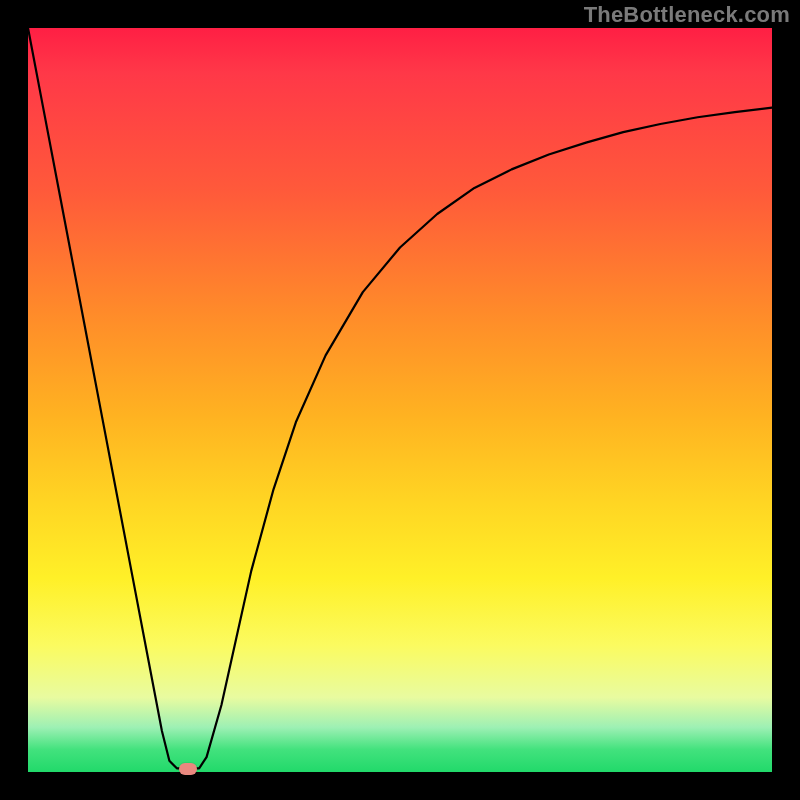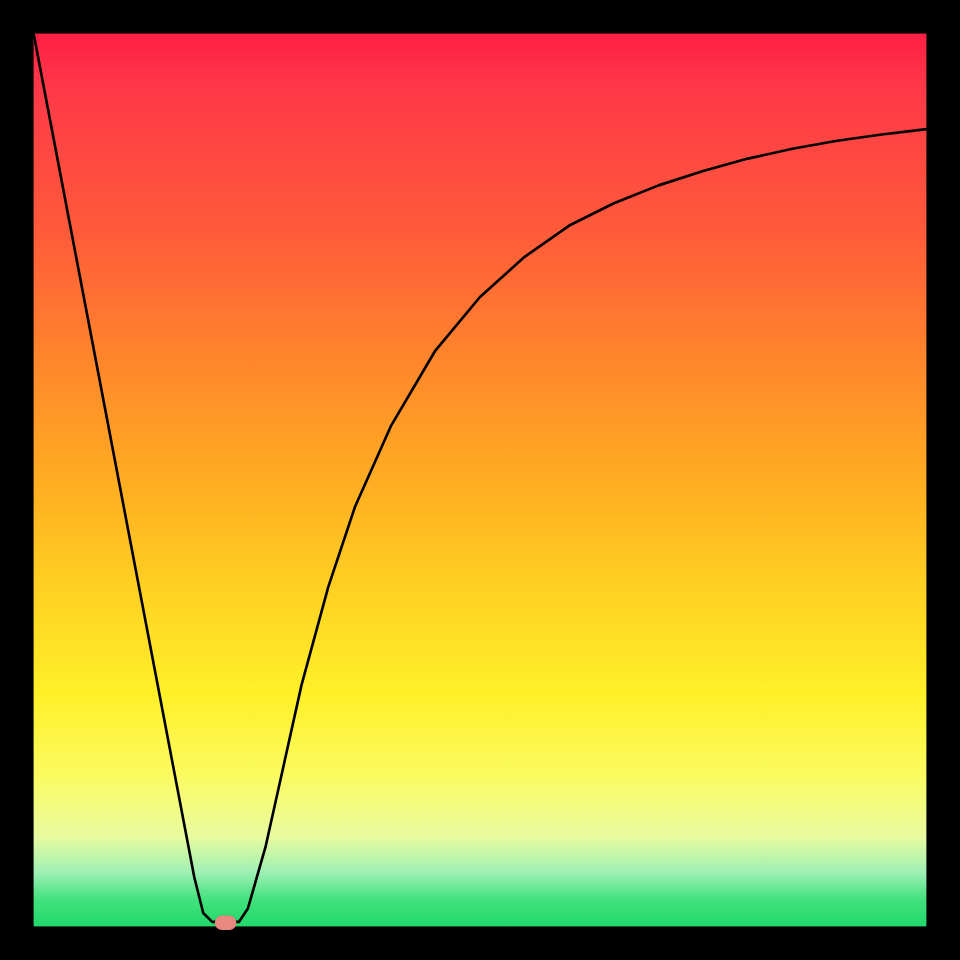--- a/index.html
+++ b/index.html
@@ -74,13 +74,14 @@
 
 <div class="frame">
   <div class="plot"></div>
 
   <svg class="curve" viewBox="0 0 744 744" preserveAspectRatio="none">
     <path id="curve-path" fill="none" stroke="#000000" stroke-width="2.2" stroke-linecap="round" stroke-linejoin="round" d="M0.00 0.00 L14.88 78.12 L29.76 156.24 L44.64 234.36 L59.52 312.48 L74.40 390.60 L89.28 468.72 L104.16 546.84 L119.04 624.96 L133.92 703.08 L141.36 732.84 L148.80 740.28 L156.24 740.28 L163.68 740.28 L171.12 740.28 L178.56 729.12 L193.44 677.04 L208.32 610.08 L223.20 543.12 L245.52 461.28 L267.84 394.32 L297.60 327.36 L334.80 264.12 L372.00 219.48 L409.20 186.00 L446.40 159.96 L483.60 141.36 L520.80 126.48 L558.00 114.58 L595.20 104.16 L632.40 95.98 L669.60 89.28 L706.80 84.07 L744.00 79.61"></path>
   </svg>
 
   <div class="minpoint" id="min-marker" style="left: 178.96px; top: 763.024px; background: rgb(233, 136, 127);"></div>
 
+  <div class="watermark">TheBottleneck.com</div>
 </div>
 
 </body></html>

